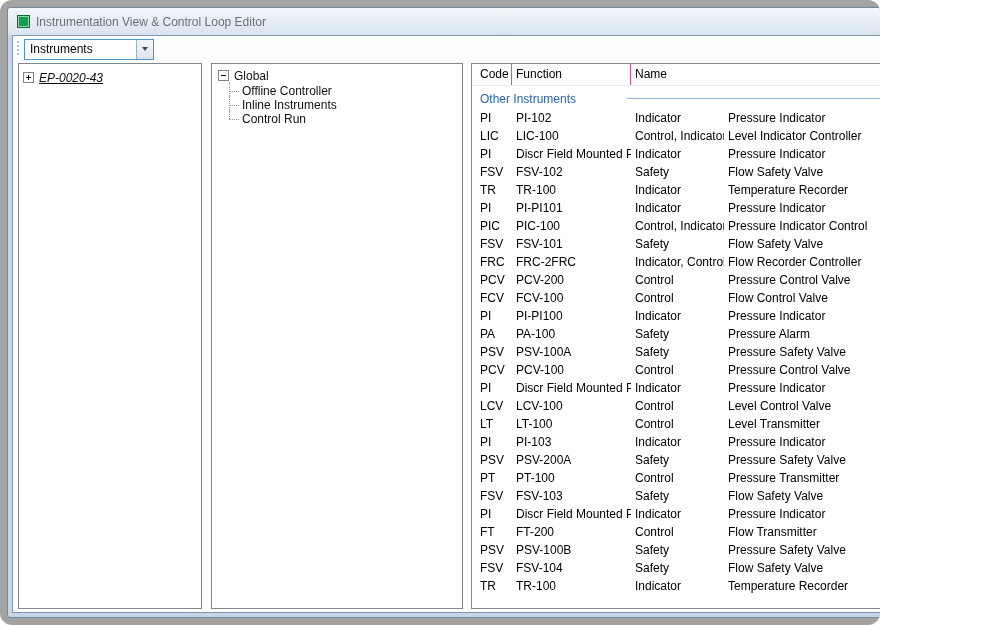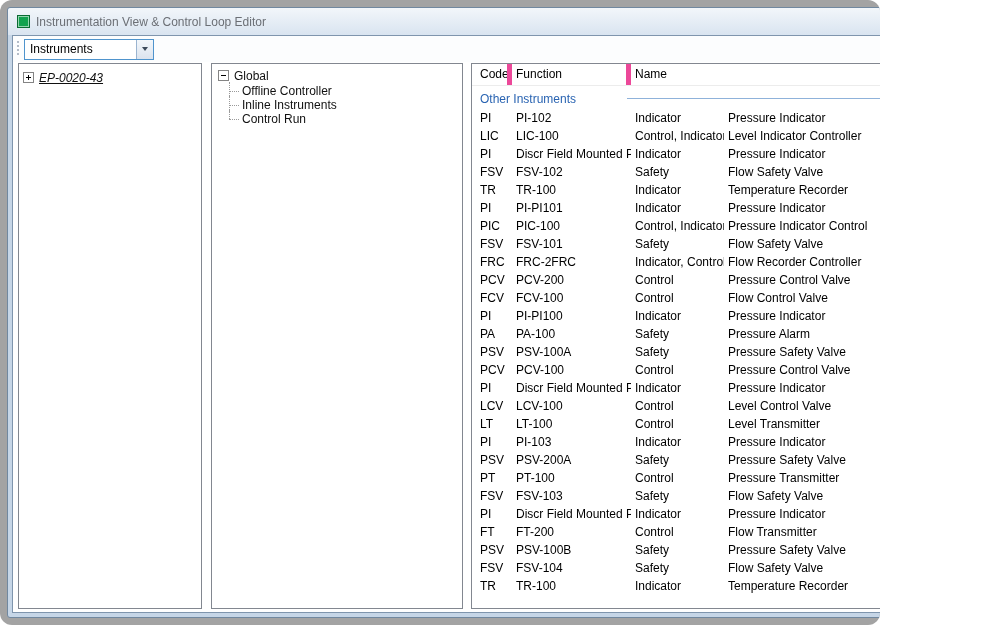--- a/index.html
+++ b/index.html
@@ -60,21 +60,21 @@
   .tree-children li { position:relative; padding-left:13px; height:14px; line-height:14px;
                       font-size:12px; color:#111; white-space:nowrap; }
   .tree-children li::after { content:''; position:absolute; left:0; top:-2px; bottom:0; border-left:1px dotted #9a9a9a; }
   .tree-children li:last-child::after { bottom:auto; height:9px; }
   .tree-children li::before { content:''; position:absolute; left:0; top:7px; width:10px; border-top:1px dotted #9a9a9a; }
 
   
   .table-area { position:absolute; left:0; top:0; right:16px; bottom:0; overflow:hidden; }
   .grid-cols { display:grid; grid-template-columns:40px 119px 93px 144px 1fr; }
   .thead { height:22px; line-height:21px; font-size:12px; color:#000; border-bottom:1px solid #ececec; }
-  .thead .hcell { border-right:5px solid #ec4899; padding-left:4px; white-space:nowrap; overflow:hidden; }
+  .thead .hcell { border-right:1px solid #ec4899; padding-left:4px; white-space:nowrap; overflow:hidden; }
   .thead .hcell.first { padding-left:8px; }
   .thead .hcell.last { border-right:none; }
   .group-row { display:flex; align-items:center; height:21px; margin-top:2px;gap:44px; }
   .group-label { font-size:12px; color:#2a64b2; padding-left:8px; padding-right:7px; white-space:nowrap; }
   .group-line { flex:1; height:1px; background:#8fb2da; margin-right:10px; }
   .trow { height:18px; line-height:18px; font-size:12px; color:#000; }
   .trow .tcell { white-space:nowrap; overflow:hidden; padding-left:4px; }
   .trow .tcell.c0 { padding-left:8px; }
 
   

